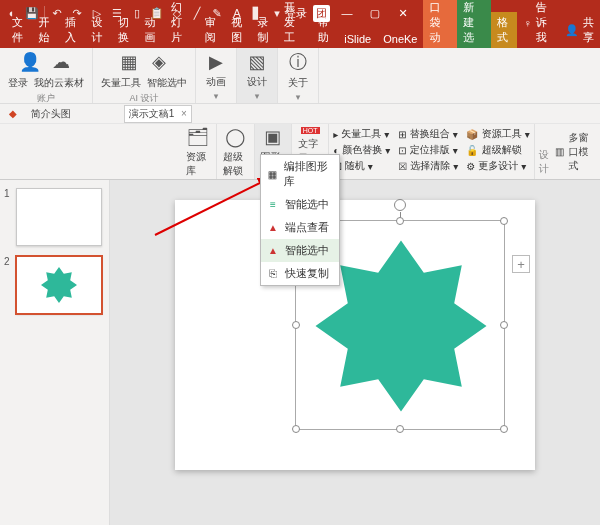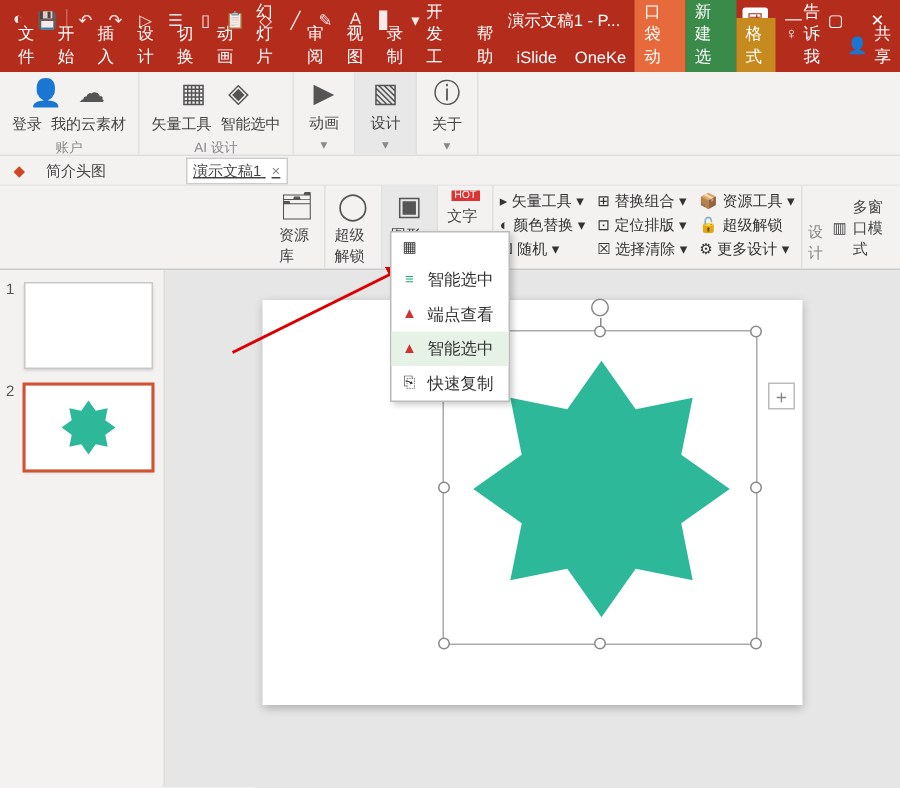--- a/index.html
+++ b/index.html
@@ -29,21 +29,21 @@
 .rgroup { border-right: 1px solid #e0e0e0; padding: 2px 8px; display: flex; flex-direction: column; align-items: center; justify-content: flex-start; gap: 2px; }
 .rgroup .icons { display: flex; gap: 6px; }
 .rgroup .icon { width: 24px; height: 24px; display: flex; align-items: center; justify-content: center; font-size: 18px; color: #555; }
 .rgroup .lbl { font-size: 10px; color: #444; }
 .rgroup .sublbl { font-size: 9px; color: #888; }
 .rgroup.active { background: #e8e8e8; }
 
 
 .toolbar2 { height: 20px; background: #f3f2f1; display: flex; align-items: center; padding: 0 4px; gap: 4px; border-bottom: 1px solid #e6e6e6; font-size: 10px; color: #444; }
 .toolbar2 .tbtn { padding: 1px 4px; border: 1px solid transparent; }
-.toolbar2 .tbtn.boxed { border: 1px solid #ccc; background: #fff; text-decoration: underline; }
+.toolbar2 .tbtn.boxed { border: 1px solid #ccc; background: #fff; }
 
 
 .ribbon2 { height: 56px; background: #f3f2f1; border-bottom: 1px solid #ccc; display: flex; position: relative; padding-left: 180px; }
 .ribbon2 .rgroup { padding: 2px 6px; }
 .ribbon2 .rcol { display: flex; flex-direction: column; gap: 2px; padding: 3px 4px; font-size: 10px; color: #333; }
 .ribbon2 .rcol .row { display: flex; gap: 3px; align-items: center; white-space: nowrap; }
 .ribbon2 .last { margin-left: auto; display:flex; align-items:center; gap:4px; padding-right:6px; font-size:10px; color:#444;}
 
 
 .dropdown { position: absolute; left: 260px; top: 154px; width: 80px; background: #fff; border: 1px solid #bbb; box-shadow: 2px 2px 4px rgba(0,0,0,.2); z-index: 50; }
@@ -94,21 +94,20 @@
     <span>📋</span>
     <span>◇</span>
     <span>╱</span>
     <span>✎</span>
     <span>
         <u>A</u>
       </span>
     <span>▋</span>
     <span>▾</span>
   </div>
-  <div class="title">演示文稿1 - P...</div>
   <div class="right">
     <span>登录</span>
     <span style="background:#fff;color:#b32c1c;padding:1px 3px;border-radius:2px;">团</span>
     <span class="winbtn">—</span>
     <span class="winbtn">▢</span>
     <span class="winbtn">✕</span>
   </div>
 </div>
 
 <div class="tabs">
@@ -233,20 +232,21 @@
   </div>
   <div class="last">
     <span>▥</span>
     <span>多窗口模式</span>
   </div>
 </div>
 
 <div class="dropdown">
   <div class="ditem">
       <span class="dicon">▦</span>
+      <span>编排图形库</span>
     </div>
   <div class="ditem">
       <span class="dicon" style="color:#2a7">≡</span>
       <span>智能选中</span>
     </div>
   <div class="ditem">
       <span class="dicon" style="color:#c33">▲</span>
       <span>端点查看</span>
     </div>
   <div class="ditem sel">

